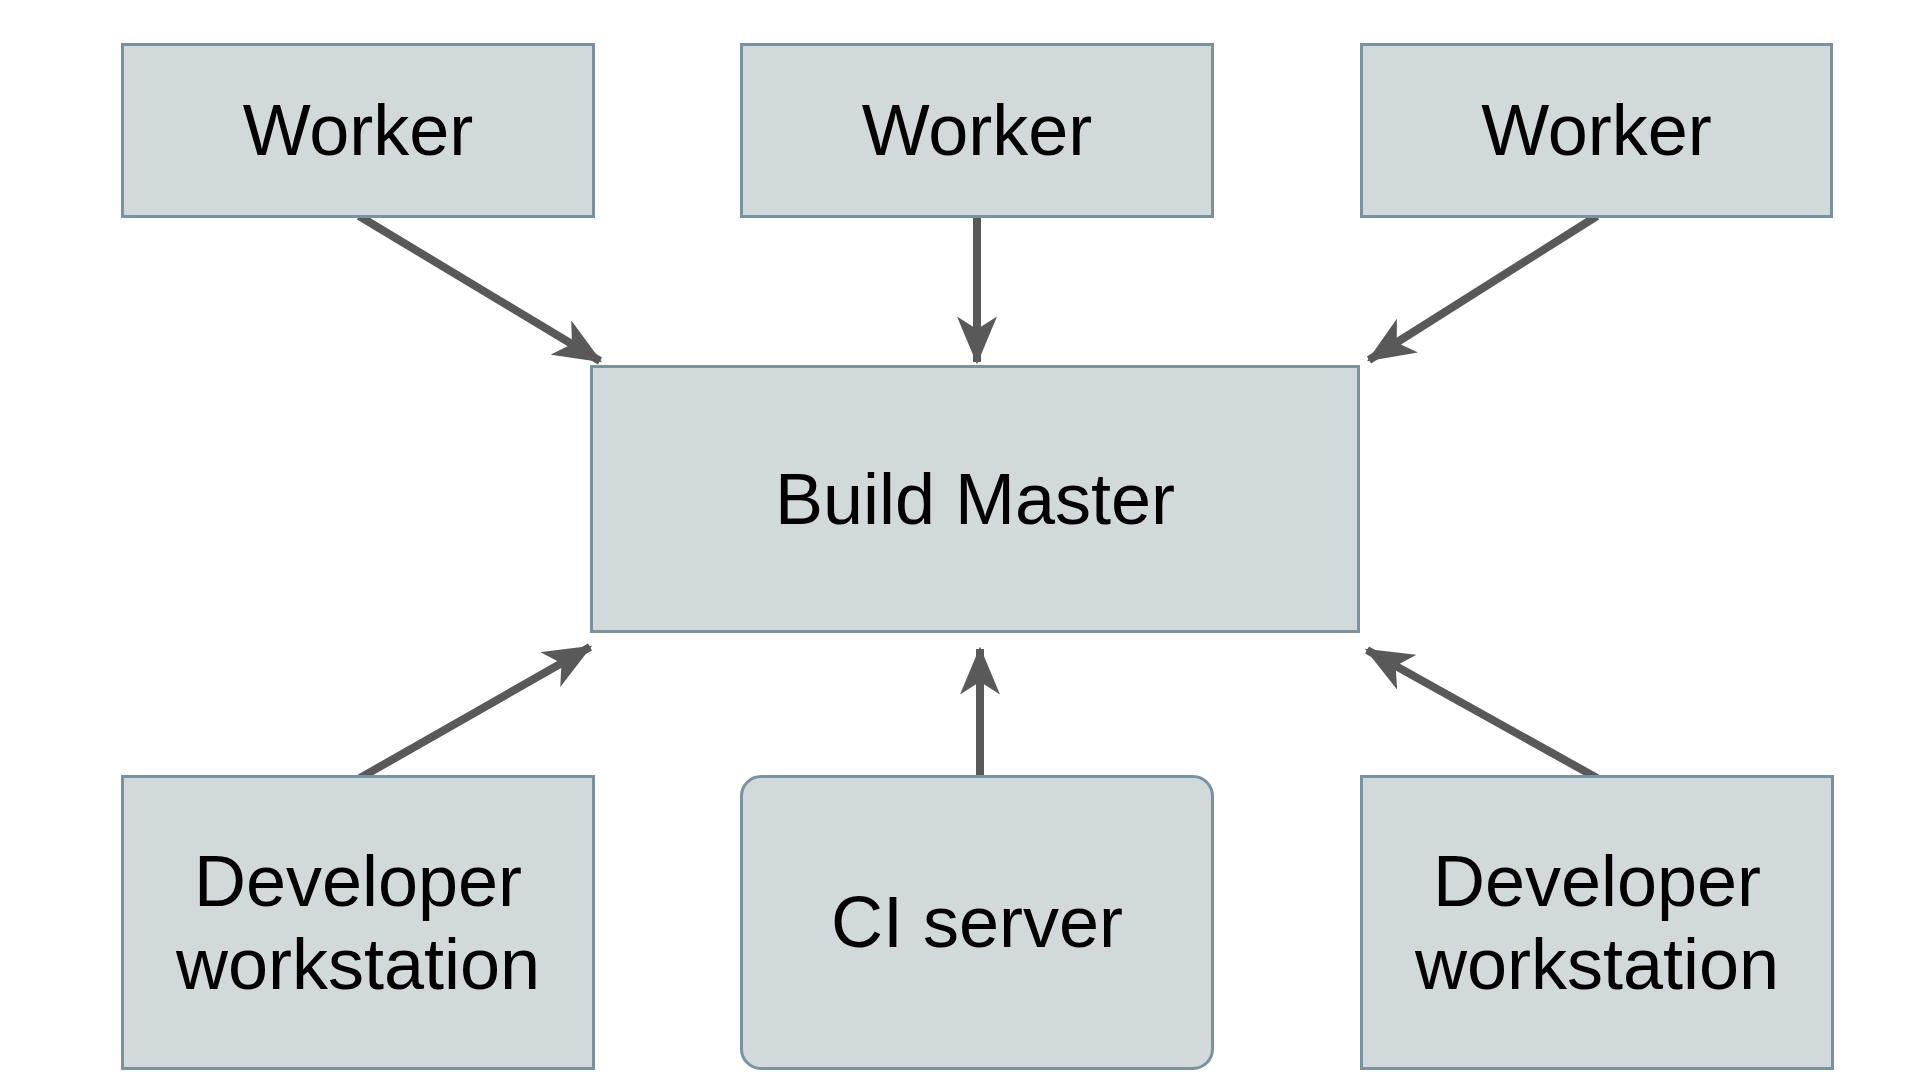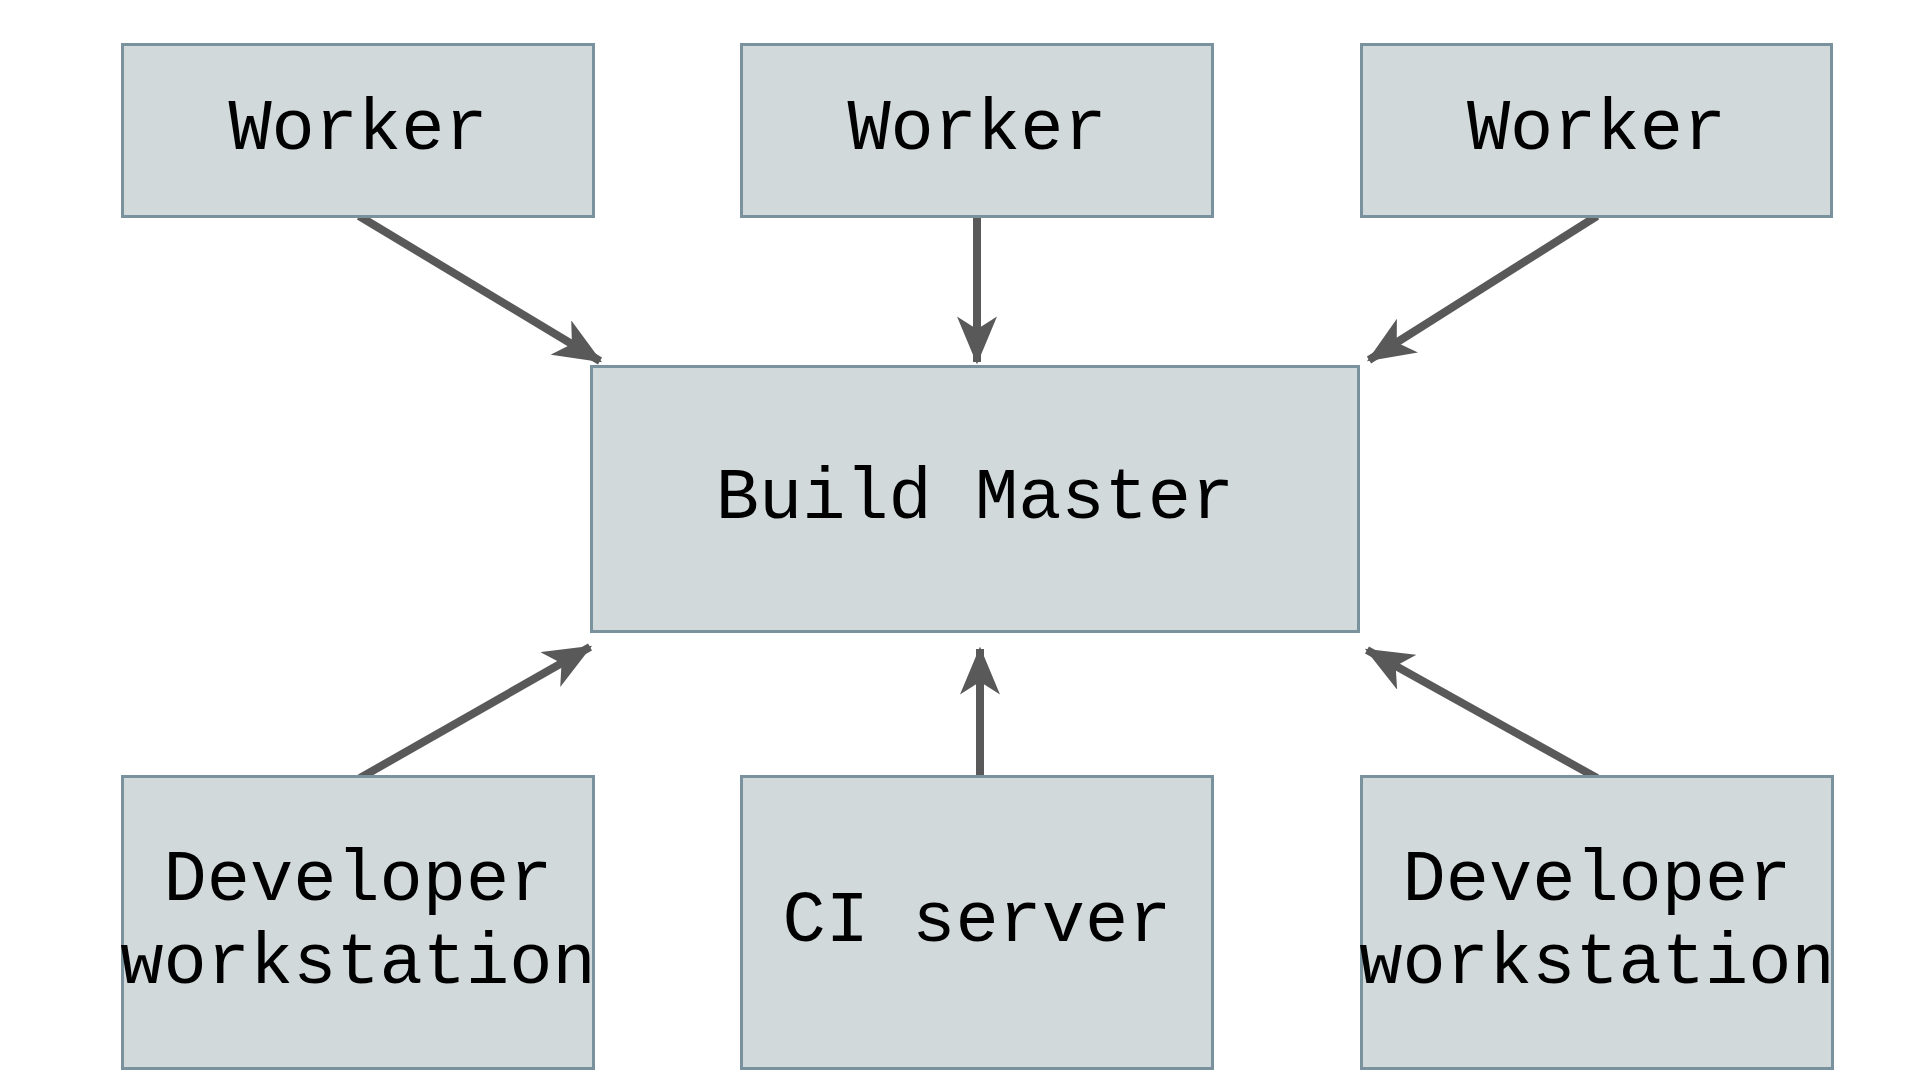--- a/index.html
+++ b/index.html
@@ -6,21 +6,21 @@
     margin: 0;
     padding: 0;
     background: #ffffff;
   }
   .canvas {
     position: relative;
     width: 1910px;
     height: 1090px;
     background: #ffffff;
     overflow: hidden;
-    font-family: Liberation Mono, monospace;
+    font-family: Liberation Sans, sans-serif;
   }
   .arrows {
     position: absolute;
     left: 0;
     top: 0;
     width: 1910px;
     height: 1090px;
     pointer-events: none;
   }
   .node {
@@ -35,21 +35,21 @@
     font-size: 72px;
     line-height: 1.15;
     color: #000000;
     white-space: pre-line;
   }
   .n-worker-1      { left: 121px;  top: 43px;  width: 474px; height: 175px; }
   .n-worker-2      { left: 740px;  top: 43px;  width: 474px; height: 175px; }
   .n-worker-3      { left: 1360px; top: 43px;  width: 473px; height: 175px; }
   .n-build-master  { left: 590px;  top: 365px; width: 770px; height: 268px; }
   .n-dev-left      { left: 121px;  top: 775px; width: 474px; height: 295px; }
-  .n-ci-server     { left: 740px;  top: 775px; width: 474px; height: 295px; }
+  .n-ci-server     { left: 740px;  top: 775px; width: 474px; height: 295px; border-radius: 21px; }
   .n-dev-right     { left: 1360px; top: 775px; width: 474px; height: 295px; }
 </style>
 </head>
 <body>
 
 <div class="canvas">
 
   <svg class="arrows" viewBox="0 0 1910 1090" xmlns="http://www.w3.org/2000/svg">
     <defs>
       <marker id="arrowhead" viewBox="0 0 6 5" refX="5.7" refY="2.5" markerWidth="6" markerHeight="5" orient="auto" markerUnits="strokeWidth">

